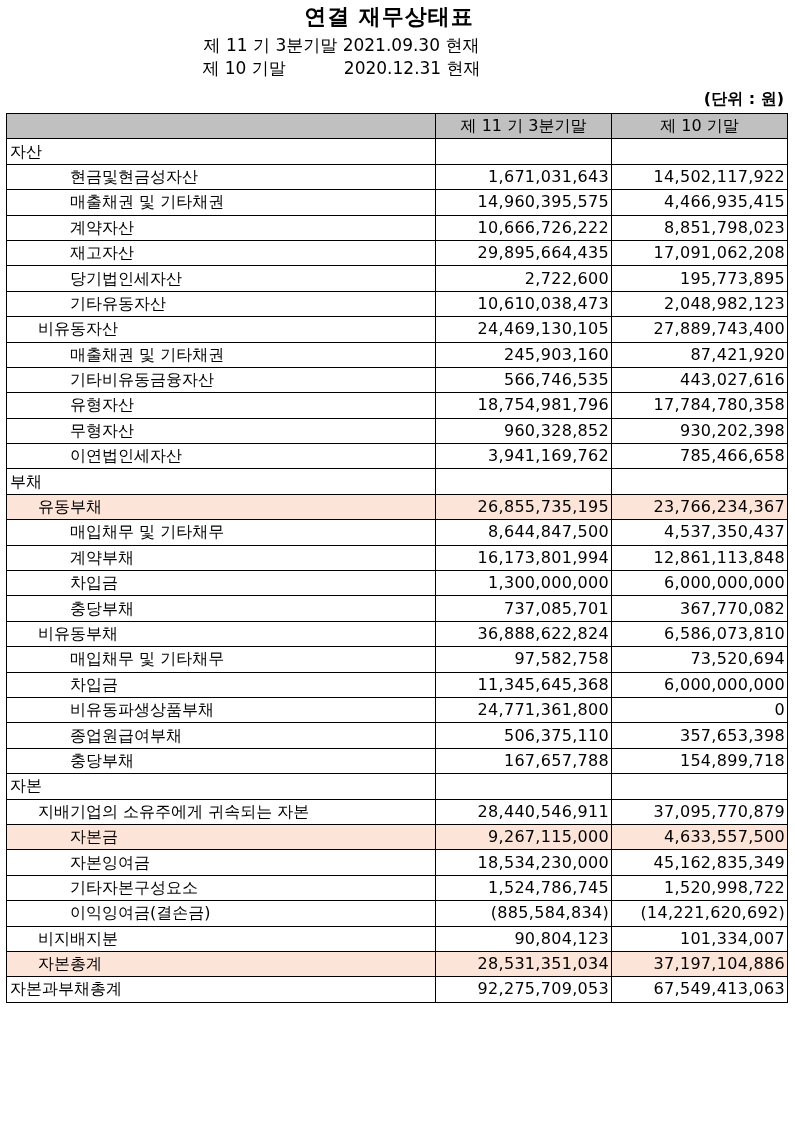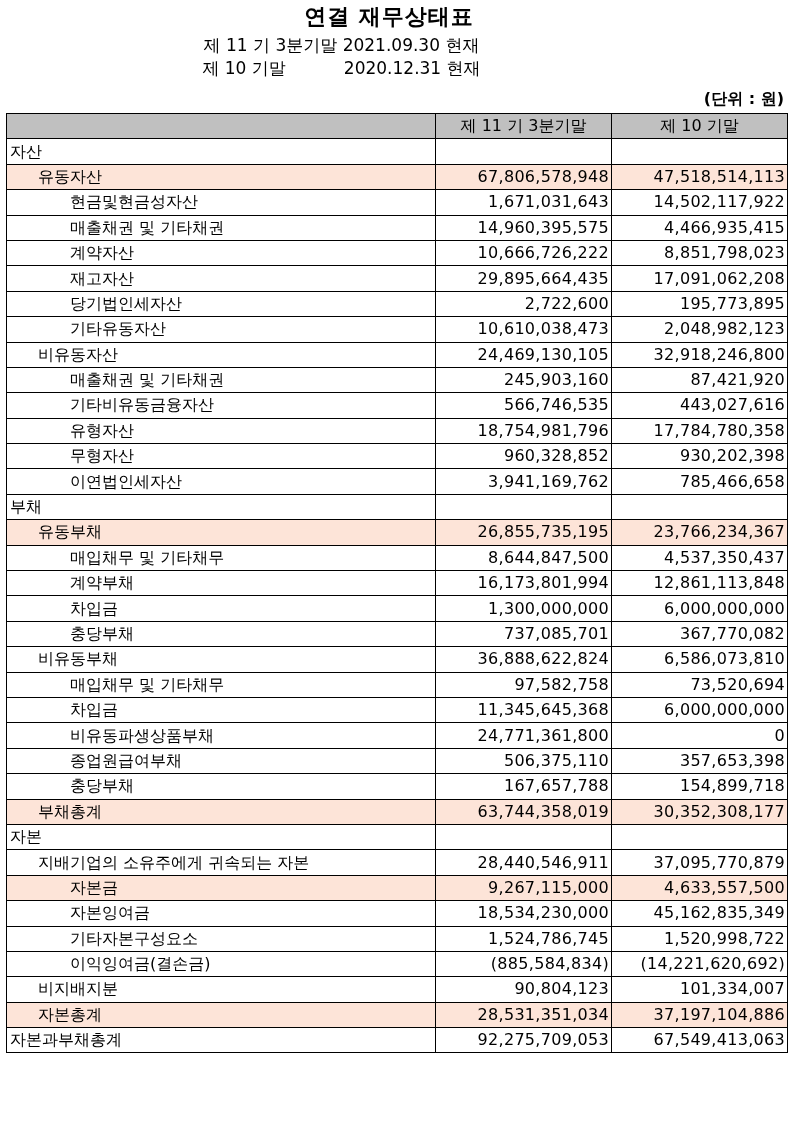--- a/index.html
+++ b/index.html
@@ -66,25 +66,20 @@
       <th>제 11 기 3분기말</th>
       <th>제 10 기말</th>
     </tr>
   </thead>
   <tbody id="tbody">
       <tr>
         <td class="lvl0">자산</td>
         <td class="num"></td>
         <td class="num"></td>
       </tr>
-      <tr class="hl">
-        <td class="lvl1">유동자산</td>
-        <td class="num">67,806,578,948</td>
-        <td class="num">47,518,514,113</td>
-      </tr>
       <tr>
         <td class="lvl2">현금및현금성자산</td>
         <td class="num">1,671,031,643</td>
         <td class="num">14,502,117,922</td>
       </tr>
       <tr>
         <td class="lvl2">매출채권 및 기타채권</td>
         <td class="num">14,960,395,575</td>
         <td class="num">4,466,935,415</td>
       </tr>
@@ -104,21 +99,21 @@
         <td class="num">195,773,895</td>
       </tr>
       <tr>
         <td class="lvl2">기타유동자산</td>
         <td class="num">10,610,038,473</td>
         <td class="num">2,048,982,123</td>
       </tr>
       <tr>
         <td class="lvl1">비유동자산</td>
         <td class="num">24,469,130,105</td>
-        <td class="num">32,918,246,800</td>
+        <td class="num">27,889,743,400</td>
       </tr>
       <tr>
         <td class="lvl2">매출채권 및 기타채권</td>
         <td class="num">245,903,160</td>
         <td class="num">87,421,920</td>
       </tr>
       <tr>
         <td class="lvl2">기타비유동금융자산</td>
         <td class="num">566,746,535</td>
         <td class="num">443,027,616</td>
@@ -191,25 +186,20 @@
       <tr>
         <td class="lvl2">종업원급여부채</td>
         <td class="num">506,375,110</td>
         <td class="num">357,653,398</td>
       </tr>
       <tr>
         <td class="lvl2">충당부채</td>
         <td class="num">167,657,788</td>
         <td class="num">154,899,718</td>
       </tr>
-      <tr class="hl">
-        <td class="lvl1">부채총계</td>
-        <td class="num">63,744,358,019</td>
-        <td class="num">30,352,308,177</td>
-      </tr>
       <tr>
         <td class="lvl0">자본</td>
         <td class="num"></td>
         <td class="num"></td>
       </tr>
       <tr>
         <td class="lvl1">지배기업의 소유주에게 귀속되는 자본</td>
         <td class="num">28,440,546,911</td>
         <td class="num">37,095,770,879</td>
       </tr>

